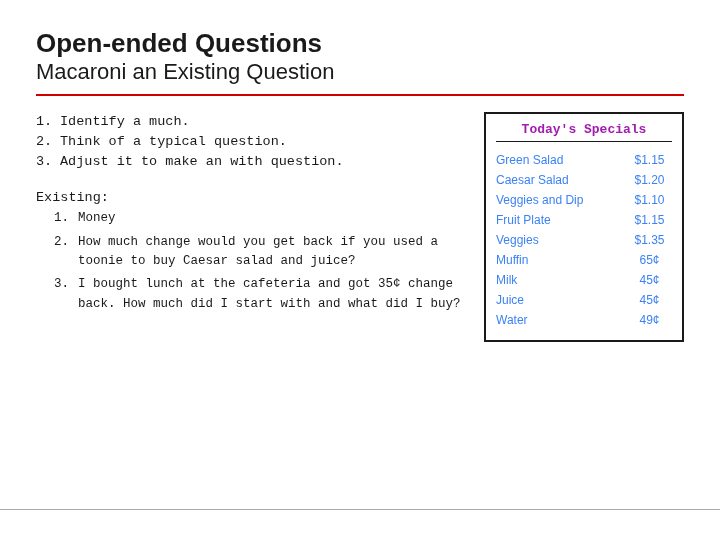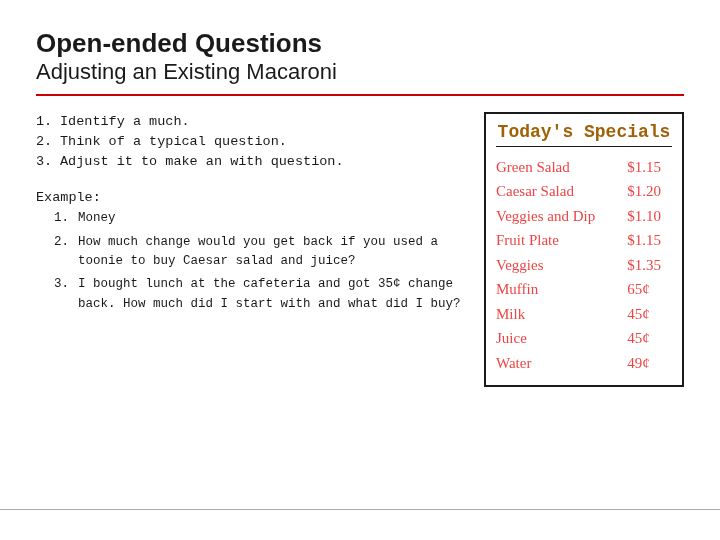--- a/index.html
+++ b/index.html
@@ -119,64 +119,64 @@
       flex-shrink: 0;
     }
 
     .specials-box {
       border: 2px solid #1a1a1a;
       padding: 8px 10px 10px 10px;
     }
 
     .specials-title {
       text-align: center;
-      font-size: 18px;
+      font-size: 13px;
       font-family: 'Courier New', Courier, monospace;
       font-weight: bold;
-      color: #a16207;
+      color: #a21caf;
       margin-bottom: 8px;
       border-bottom: 1px solid #1a1a1a;
       padding-bottom: 4px;
     }
 
     .specials-table {
       width: 100%;
       border-collapse: collapse;
     }
 
     .specials-table td {
-      font-size: 15px;
-      font-family: Liberation Serif, serif;
-      color: #ef4444;
+      font-size: 12px;
+      font-family: Liberation Sans, sans-serif;
+      color: #3b82f6;
       padding: 1px 0;
       line-height: 1.5;
     }
 
     .specials-table td.price {
-      text-align: left;
+      text-align: center;
       white-space: nowrap;
     }
 
     .bottom-divider {
       width: 100%;
       height: 1px;
       background: #aaaaaa;
       position: absolute;
       bottom: 30px;
       left: 0;
     }
   </style>
 </head>
 <body>
 
 <div class="page">
 
   <div class="title-block">
     <div class="main-title">Open-ended Questions</div>
-    <div class="sub-title">Adjusting an Existing Macaroni</div>
+    <div class="sub-title">Macaroni an Existing Question</div>
   </div>
 
   <div class="divider"></div>
 
   <div class="content-area">
 
     <div class="left-column">
 
       <ul class="numbered-list">
         <li>
@@ -187,21 +187,21 @@
           <span class="list-num">2.</span>
           <span>Think of a typical question.</span>
         </li>
         <li>
           <span class="list-num">3.</span>
           <span>Adjust it to make an with question.</span>
         </li>
       </ul>
 
       <div class="example-section">
-        <div class="example-label">Example:</div>
+        <div class="example-label">Existing:</div>
         <ul class="example-list">
           <li>
             <span class="ex-num">1.</span>
             <span class="ex-text">Money</span>
           </li>
           <li>
             <span class="ex-num">2.</span>
             <span class="ex-text">How much change would you get back if you used a toonie to buy Caesar salad and juice?</span>
           </li>
           <li>

